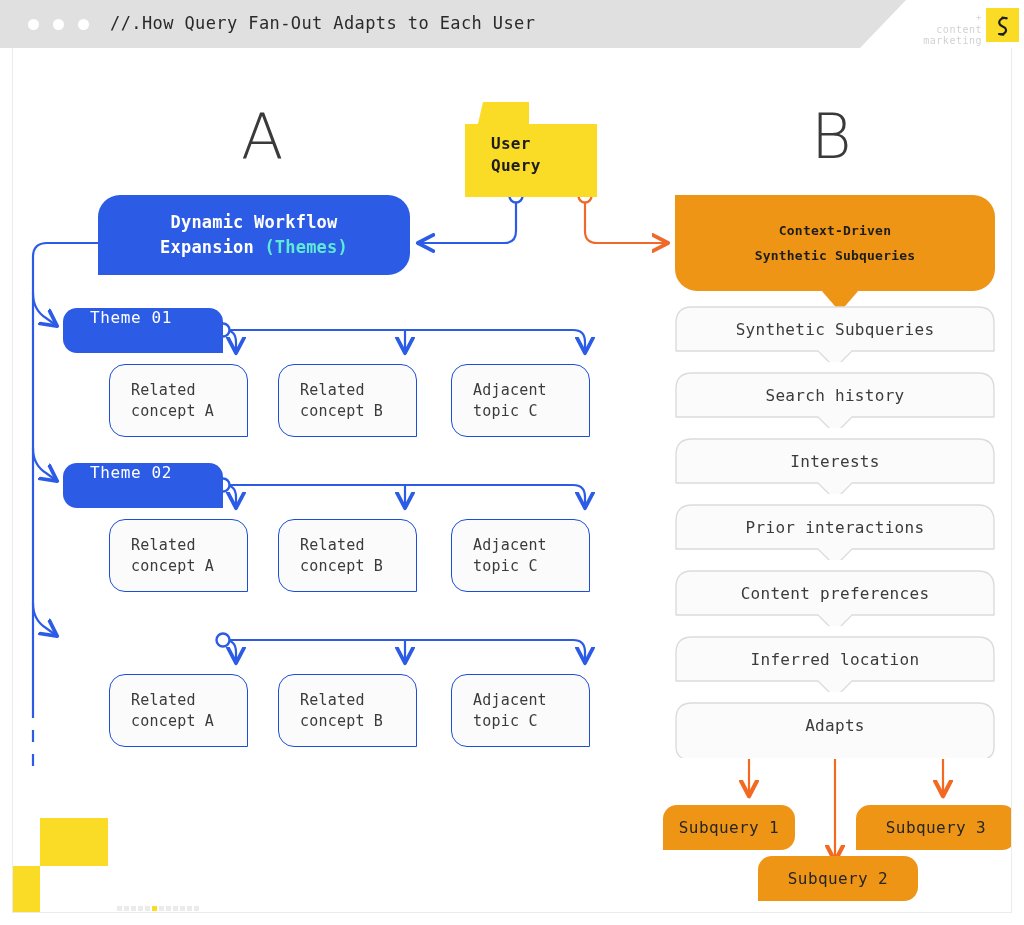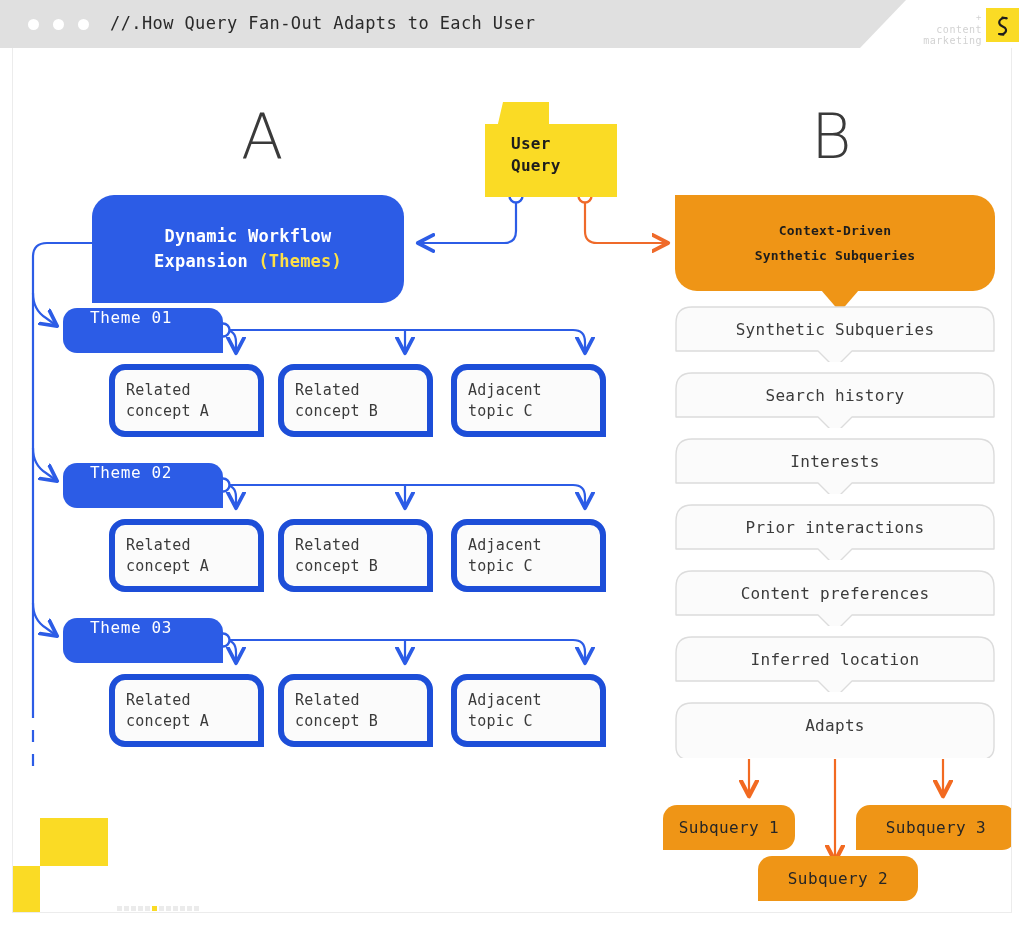--- a/index.html
+++ b/index.html
@@ -44,46 +44,46 @@
   
   .sec-letter {
     position: absolute; font-family: "DejaVu Sans", "Liberation Sans", sans-serif;
     font-size: 62px; font-weight: 300; color: #3a3a3a; line-height: 1;
   }
   #letterA { left: 228px; top: 58px; }
   #letterB { left: 798px; top: 58px; }
 
   
   .user-query {
-    position: absolute; left: 472px; top: 54px; width: 148px; height: 95px;
+    position: absolute; left: 452px; top: 54px; width: 148px; height: 95px;
   }
   .uq-tab {
     position: absolute; left: 12px; top: 0; width: 52px; height: 26px;
     background: #fadb25;
     clip-path: polygon(0 26px, 6px 0, 52px 0, 52px 26px);
   }
   .uq-body {
     position: absolute; left: 0; top: 22px; width: 132px; height: 73px; background: #fadb25;
   }
   .uq-label {
     position: absolute; left: 26px; top: 31px; font-size: 16px; font-weight: 700;
     color: #1d1d1d; line-height: 22px; letter-spacing: .3px;
   }
 
   
   .block-blue {
-    position: absolute; left: 79px; top: 147px; width: 312px; height: 108px;
+    position: absolute; left: 85px; top: 147px; width: 312px; height: 80px;
     background: #2c5ce6; border-radius: 22px 22px 22px 0;
     display: flex; align-items: center; justify-content: center;
   }
   .block-blue .bb-text {
     text-align: center; color: #ffffff; font-size: 17px; font-weight: 700;
     line-height: 25px; letter-spacing: .2px;
   }
-  .block-blue .dim { color: #fde047; font-weight: 700; }
+  .block-blue .dim { color: #5eead4; font-weight: 700; }
 
   .block-orange {
     position: absolute; left: 662px; top: 147px; width: 320px; height: 96px;
     background: #ef9516; border-radius: 0 22px 22px 22px;
     display: flex; align-items: center; justify-content: center;
   }
   .block-orange .bo-text {
     text-align: center; color: #1d1d1d; font-size: 13px; font-weight: 700;
     line-height: 25px; letter-spacing: .2px;
   }
@@ -98,24 +98,24 @@
     position: absolute; left: 50px; width: 160px; height: 45px;
     background: #2c5ce6; border-radius: 14px 14px 0 14px;
     display: flex; align-items: flex-start; padding-left: 27px;
   }
   .theme-chip span {
     color: #ffffff; font-size: 16px; letter-spacing: .6px;
   }
 
   
   .leaf-card {
-    position: absolute; width: 155px; height: 73px;
-    background: #fbfbfb; border: 6px solid #1d4ed8;
+    position: absolute; width: 139px; height: 73px;
+    background: #fbfbfb; border: 1px solid #1d4ed8;
     border-radius: 16px 16px 0 16px;
-    display: flex; align-items: center; padding-left: 11px;
+    display: flex; align-items: center; padding-left: 21px;
   }
   .leaf-card span {
     color: #3b3b3b; font-size: 15px; line-height: 21px; letter-spacing: .2px;
   }
 
   
   .chev {
     position: absolute; left: 662px; width: 320px; height: 55px;
   }
   .chev svg { position: absolute; left: 0; top: 0; }
@@ -253,23 +253,20 @@
       </div>
     </div>
     <div class="orange-point"></div>
 
     <div class="theme-chip" style="top:260px">
       <span>Theme 01</span>
     </div>
     <div class="theme-chip" style="top:415px">
       <span>Theme 02</span>
     </div>
-    <div class="theme-chip" style="top:570px">
-      <span>Theme 03</span>
-    </div>
 
     <div class="leaf-card" style="left:96px;  top:316px">
       <span><span>Related</span><br>
             <span>concept A</span></span>
     </div>
     <div class="leaf-card" style="left:265px; top:316px">
       <span><span>Related</span><br>
             <span>concept B</span></span>
     </div>
     <div class="leaf-card" style="left:438px; top:316px">

